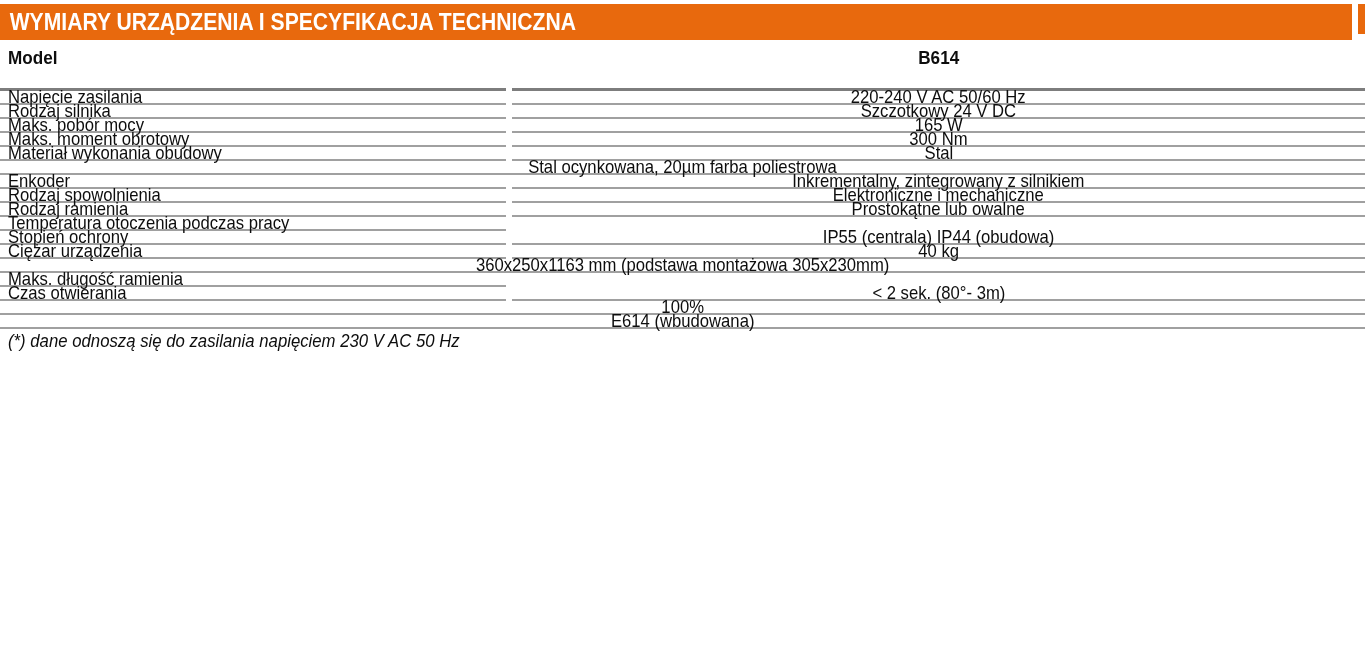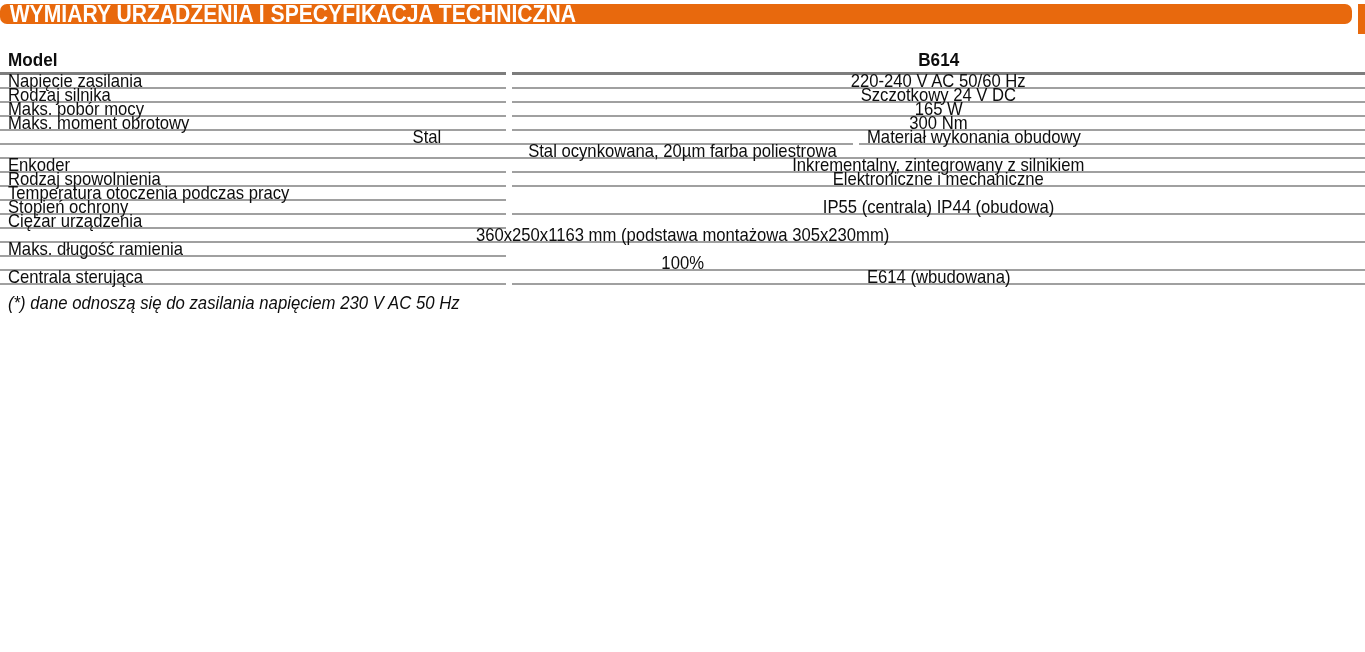--- a/index.html
+++ b/index.html
@@ -12,26 +12,25 @@
     overflow: hidden;
     position: relative;
     --accent: #E8690D;
     --rule: #A0A0A0;
     --headerRule: #7D7D7D;
   }
 
   
   .banner {
     margin-top: 4px;
-    height: 20px;
+    height: 36px;
     width: 1352px;
     background: var(--accent);
     display: flex;
     align-items: center;
-    border-radius: 7px;
   }
   .banner-title {
     display: inline-block;
     transform: scaleX(0.88);
     transform-origin: 0 50%;
     color: #ffffff;
     font-weight: bold;
     font-size: 24px;
     padding-left: 11px;
     white-space: nowrap;
@@ -57,39 +56,39 @@
     display: flex;
     align-items: center;
     border-bottom: 2px solid var(--rule);
     box-sizing: border-box;
     overflow: visible;
   }
   .header-row { height: 32px; }
   .header-row .cell {
     border-bottom: 3px solid var(--headerRule);
     align-items: flex-end;
-    padding-bottom: 3px;
+    padding-bottom: 21px;
   }
   .label-cell { width: 506px; padding-left: 8px; }
   .value-cell { flex: 1 1 auto; justify-content: center; }
 
   .t {
     display: inline-block;
     transform: scaleX(0.9);
     white-space: nowrap;
     font-size: 18.5px;
     line-height: 1;
   }
   .label-cell .t { transform-origin: 0 50%; }
   .value-cell .t { transform-origin: 50% 50%; }
   .header-row .t { font-weight: bold; font-size: 19px; }
 
   
   .footnote {
-    margin: 8px 0 0 8px;
+    margin: 2px 0 0 8px;
     font-style: italic;
     font-size: 18px;
   }
   .footnote .t {
     transform: scaleX(0.93);
     transform-origin: 0 50%;
     font-size: 18px;
   }
 </style>
 </head>
@@ -143,26 +142,26 @@
     <div class="row">
       <div class="cell label-cell">
         <span class="t">Maks. moment obrotowy</span>
       </div>
       <div class="cell value-cell">
         <span class="t">300 Nm</span>
       </div>
     </div>
 
     <div class="row">
+      <div class="cell label-cell">
+        <span class="t">Materiał wykonania obudowy</span>
+      </div>
       <div class="cell value-cell">
         <span class="t">Stal</span>
       </div>
-      <div class="cell label-cell">
-        <span class="t">Materiał wykonania obudowy</span>
-      </div>
     </div>
 
     <div class="row">
       <div class="cell value-cell">
         <span class="t">Stal ocynkowana, 20µm farba poliestrowa</span>
       </div>
     </div>
 
     <div class="row">
       <div class="cell label-cell">
@@ -175,65 +174,81 @@
 
     <div class="row">
       <div class="cell label-cell">
         <span class="t">Rodzaj spowolnienia</span>
       </div>
       <div class="cell value-cell">
         <span class="t">Elektroniczne i mechaniczne</span>
       </div>
     </div>
 
+    <div class="row">
+      <div class="cell label-cell">
+        <span class="t">Rodzaj ramienia</span>
+      </div>
+      <div class="cell value-cell">
+        <span class="t">Prostokątne lub owalne</span>
+      </div>
+    </div>
 
     <div class="row">
       <div class="cell label-cell">
         <span class="t">Temperatura otoczenia podczas pracy</span>
       </div>
     </div>
 
     <div class="row">
       <div class="cell label-cell">
         <span class="t">Stopień ochrony</span>
       </div>
       <div class="cell value-cell">
         <span class="t">IP55 (centrala) IP44 (obudowa)</span>
       </div>
     </div>
 
     <div class="row">
       <div class="cell label-cell">
         <span class="t">Ciężar urządzenia</span>
       </div>
+      <div class="cell value-cell">
+        <span class="t">40 kg</span>
+      </div>
     </div>
 
     <div class="row">
       <div class="cell value-cell">
         <span class="t">360x250x1163 mm (podstawa montażowa 305x230mm)</span>
       </div>
     </div>
 
     <div class="row">
       <div class="cell label-cell">
         <span class="t">Maks. długość ramienia</span>
       </div>
     </div>
 
+    <div class="row">
+      <div class="cell label-cell">
+        <span class="t">Czas otwierania</span>
+      </div>
+      <div class="cell value-cell">
+        <span class="t">&lt; 2 sek. (80°- 3m)</span>
+      </div>
+    </div>
 
     <div class="row">
       <div class="cell value-cell">
         <span class="t">100%</span>
       </div>
     </div>
 
     <div class="row">
-      <div class="cell label-cell">
-        <span class="t">Centrala sterująca</span>
-      </div>
       <div class="cell value-cell">
         <span class="t">E614 (wbudowana)</span>
       </div>
     </div>
 
   </div>
 
   <p class="footnote">
     <span class="t">(*) dane odnoszą się do zasilania napięciem 230 V AC 50 Hz</span>
   </p>

